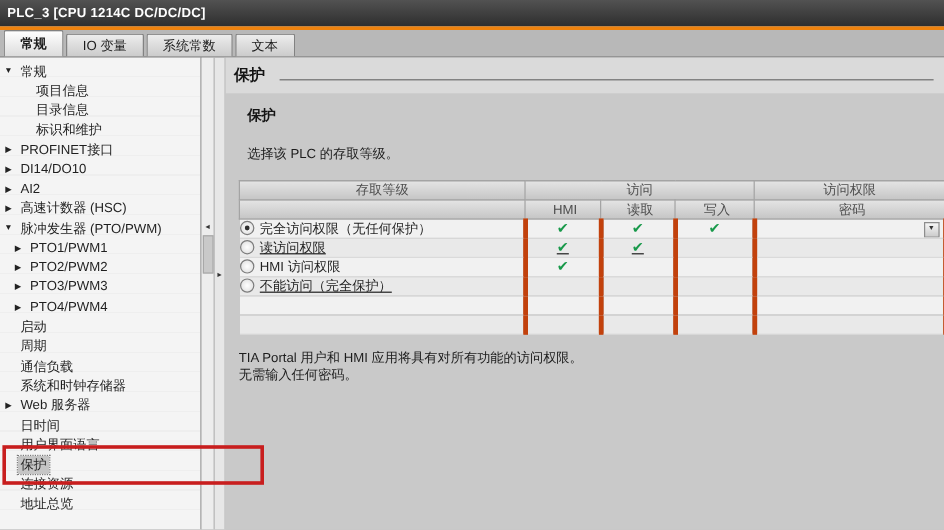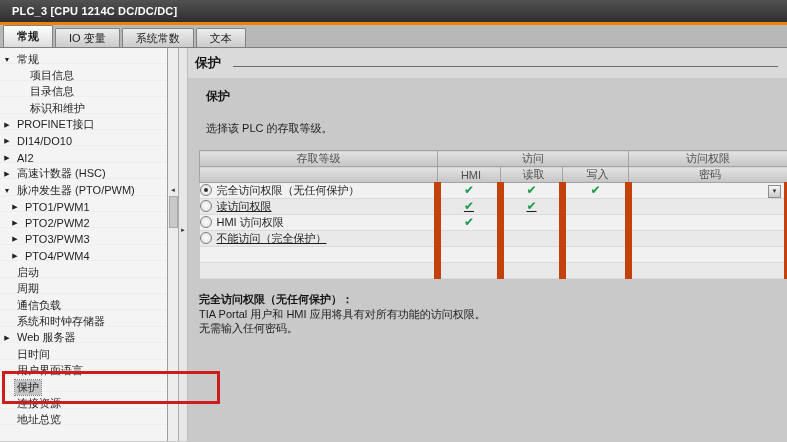--- a/index.html
+++ b/index.html
@@ -1,21 +1,21 @@
 <!DOCTYPE html>
 <html><head>
 <meta charset="utf-8">
 <style>
   html,body{margin:0;padding:0;}
   body{font-family:"Liberation Sans","DejaVu Sans",sans-serif;}
   .window{position:relative;width:787px;height:442px;overflow:hidden;background:#c9c9c9;}
 
   
   .titlebar{height:22px;background:linear-gradient(#525252,#2e2e2e);color:#fff;font-size:11px;
-    font-weight:700;line-height:22px;padding-left:12px;box-sizing:border-box;letter-spacing:.2px;}
+    font-weight:700;line-height:22px;padding-left:6px;box-sizing:border-box;letter-spacing:.2px;}
   .accent{height:3px;}
 
   
   .tabstrip{height:23px;background:#b8b8b8;border-bottom:1px solid #7f7f7f;display:flex;
     align-items:flex-end;padding-left:3px;box-sizing:border-box;}
   .tab{height:18px;display:flex;align-items:center;padding:0 13px;margin-right:2px;font-size:11px;
     color:#1c1c1c;background:linear-gradient(#ededed,#cbcbcb);border:1px solid #828282;
     border-bottom:none;border-radius:2px 2px 0 0;cursor:default;}
   .tab.active{height:21px;background:linear-gradient(#ffffff,#dcdcdc);font-weight:700;}
 
@@ -50,21 +50,21 @@
   .panel{flex:1;background:#c9c9c9;padding:6px 0 0 11px;box-sizing:border-box;}
   .panel-title{font-weight:700;font-size:12px;color:#141414;margin:4px 0 0 7px;}
   .desc{font-size:11px;color:#1c1c1c;margin:16px 0 8px 7px;}
 
   
   table.access{border-collapse:collapse;table-layout:fixed;width:588px;margin-top:14px;}
   table.access th{background:linear-gradient(#e3e3e3,#c5c5c5);border:1px solid #a4a4a4;
     font-size:11px;font-weight:400;color:#4e4e4e;height:14px;padding:0;}
   table.access tr.grp th{text-align:center;}
   table.access tr.sub th{text-align:center;padding-left:4px;}
-  table.access td{height:15px;font-size:11px;color:#1f1f1f;border-right:7px solid #c2410c;
+  table.access td{height:15px;font-size:11px;color:#1f1f1f;border-right:4px solid #c2410c;
     border-bottom:1px solid #dadada;padding:0;overflow:hidden;white-space:nowrap;}
   table.access tr.odd td{background:#f1f1f1;}
   table.access tr.even td{background:#e9e9e9;text-decoration:underline;}
   td.lbl{padding-left:4px;}
   .radio{display:inline-block;width:10px;height:10px;border-radius:50%;border:1px solid #7d7d7d;
     background:radial-gradient(#ffffff,#dadada);vertical-align:-2px;margin-right:5px;position:relative;}
   .radio.checked::after{content:"";position:absolute;left:3px;top:3px;width:4px;height:4px;
     border-radius:50%;background:#2e2e2e;}
   .check{display:block;text-align:center;font-weight:700;font-size:12px;line-height:15px;}
   .dd-btn{float:right;width:13px;height:13px;margin:1px 3px 0 0;background:linear-gradient(#f6f6f6,#cccccc);
@@ -285,21 +285,20 @@
                 <td></td>
                 <td></td>
                 <td></td>
                 <td></td>
                 <td></td>
               </tr>
             </tbody>
         </table>
 
         <div class="detail">
-          <div class="detail-title">完全访问权限（无任何保护）：</div>
           <div>
               <div class="detail-line">TIA Portal 用户和 HMI 应用将具有对所有功能的访问权限。</div>
               <div class="detail-line">无需输入任何密码。</div>
             </div>
         </div>
       </div>
     </div>
 
   </div>
 

